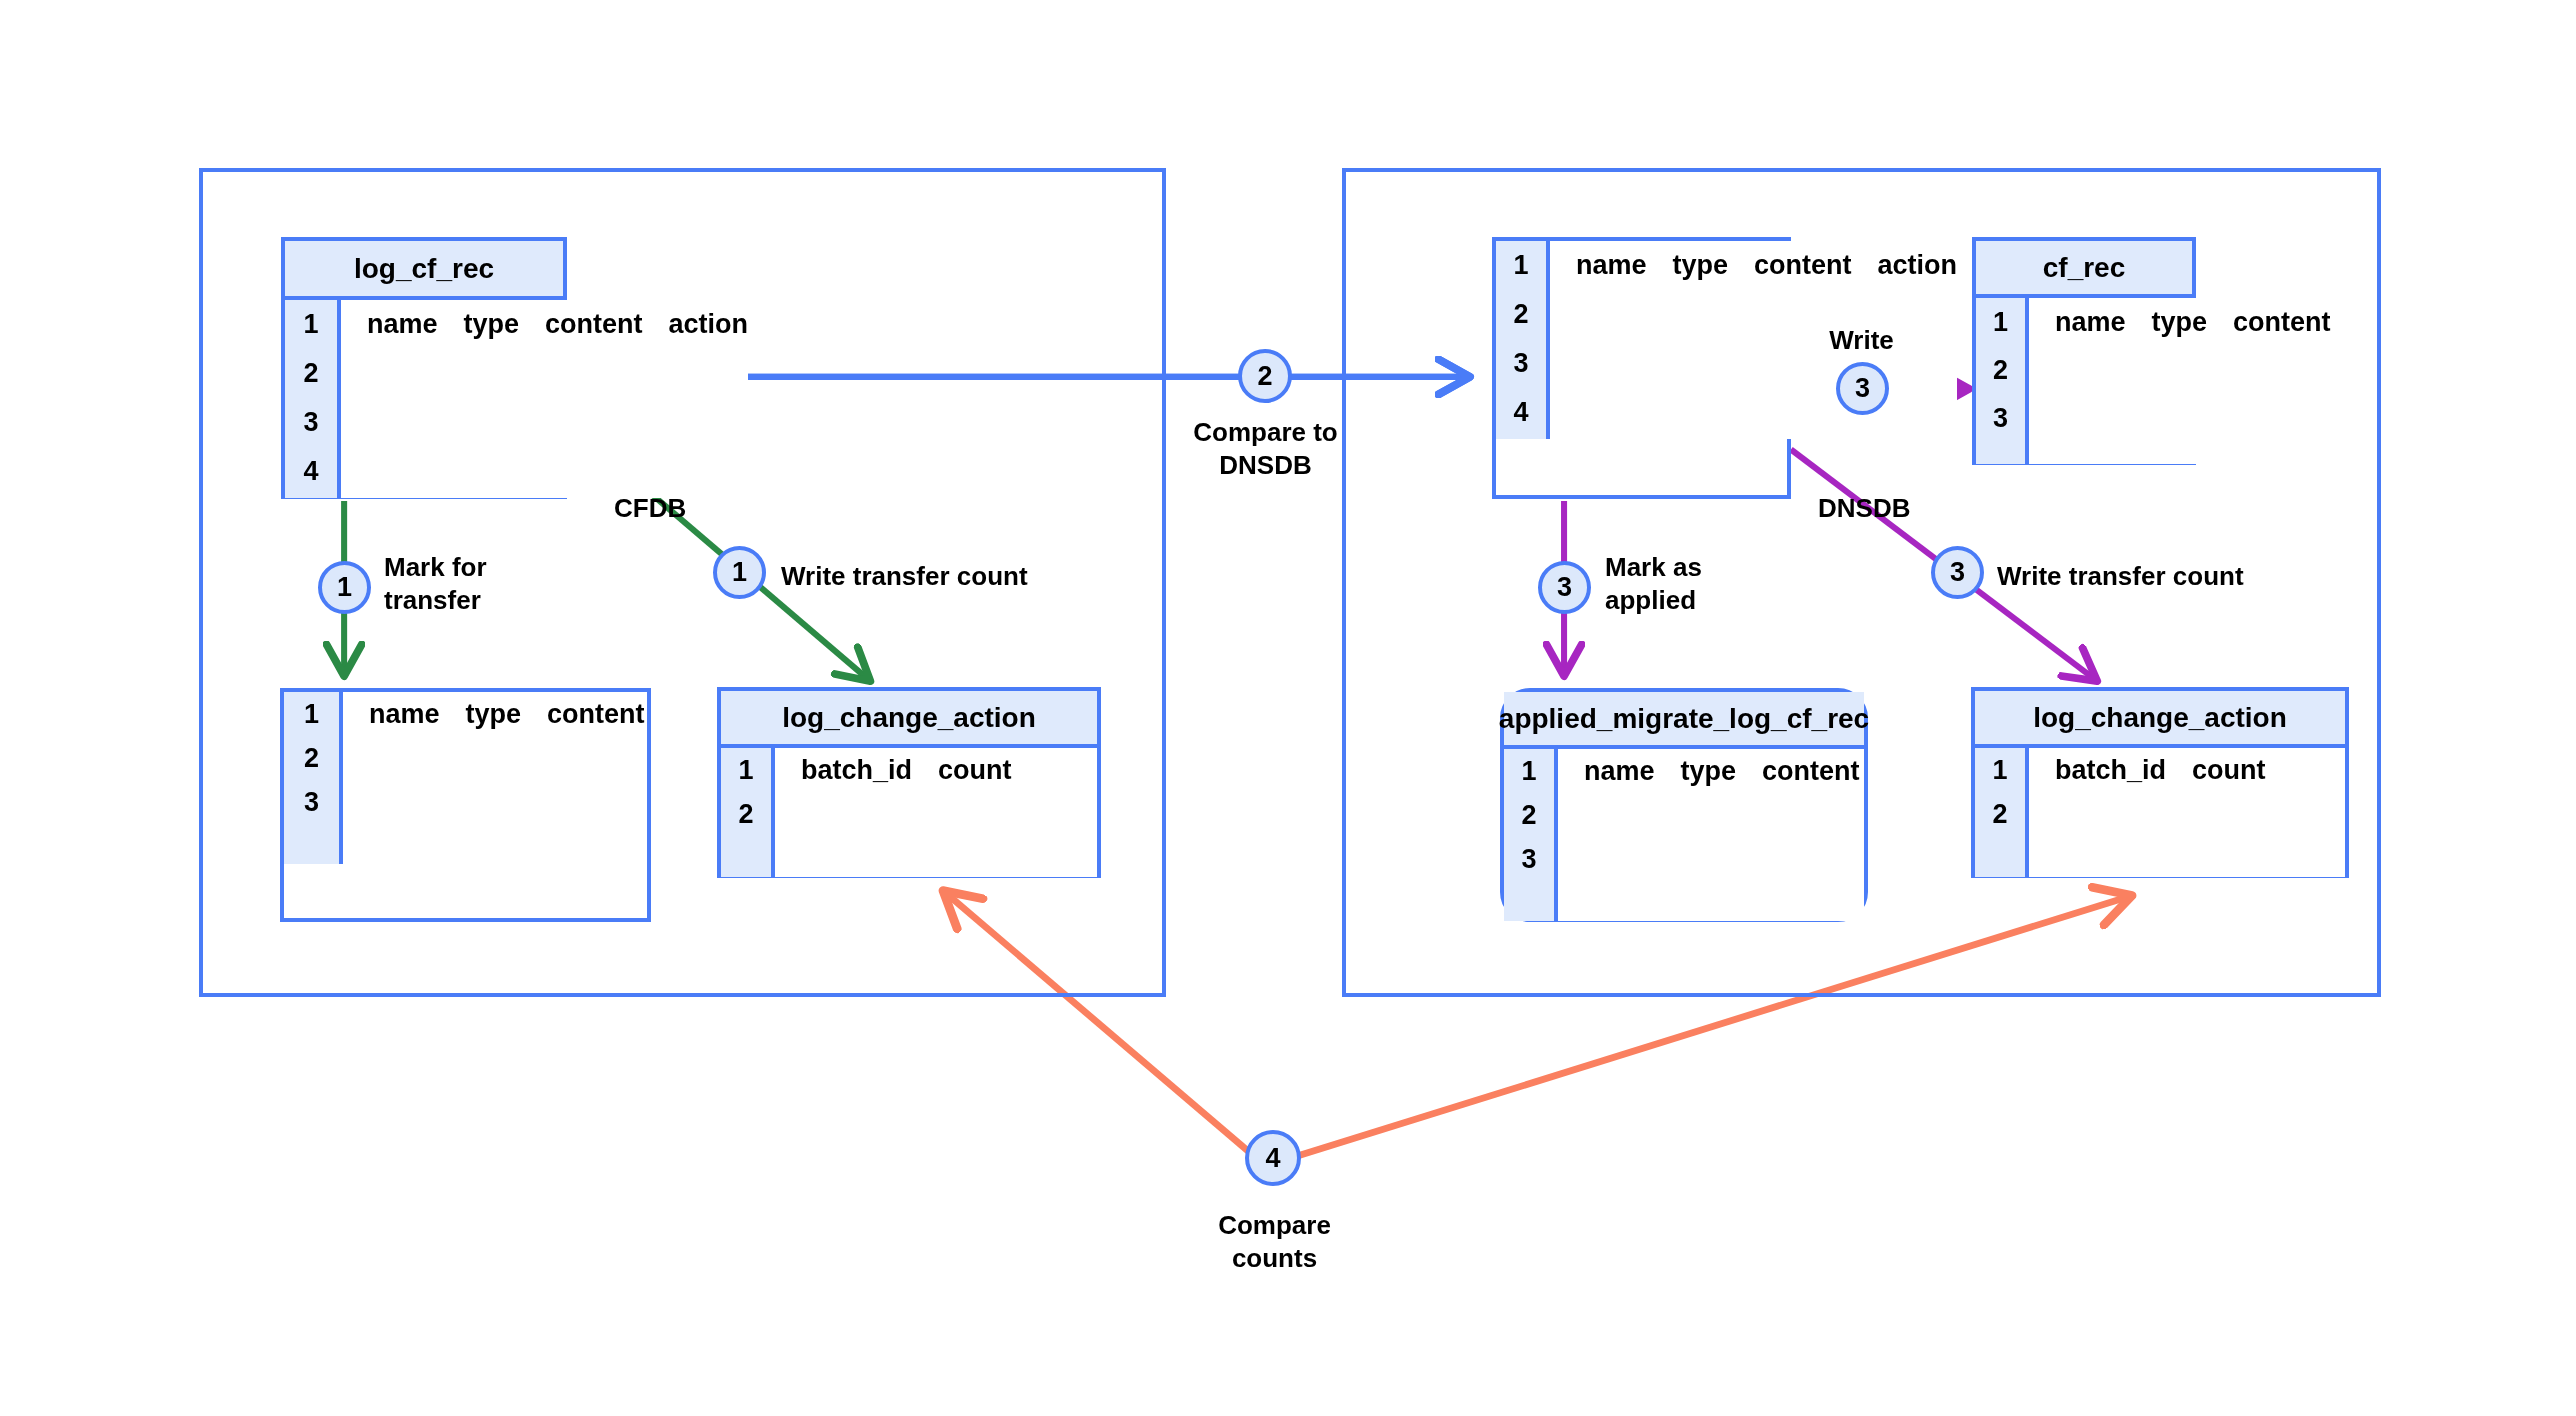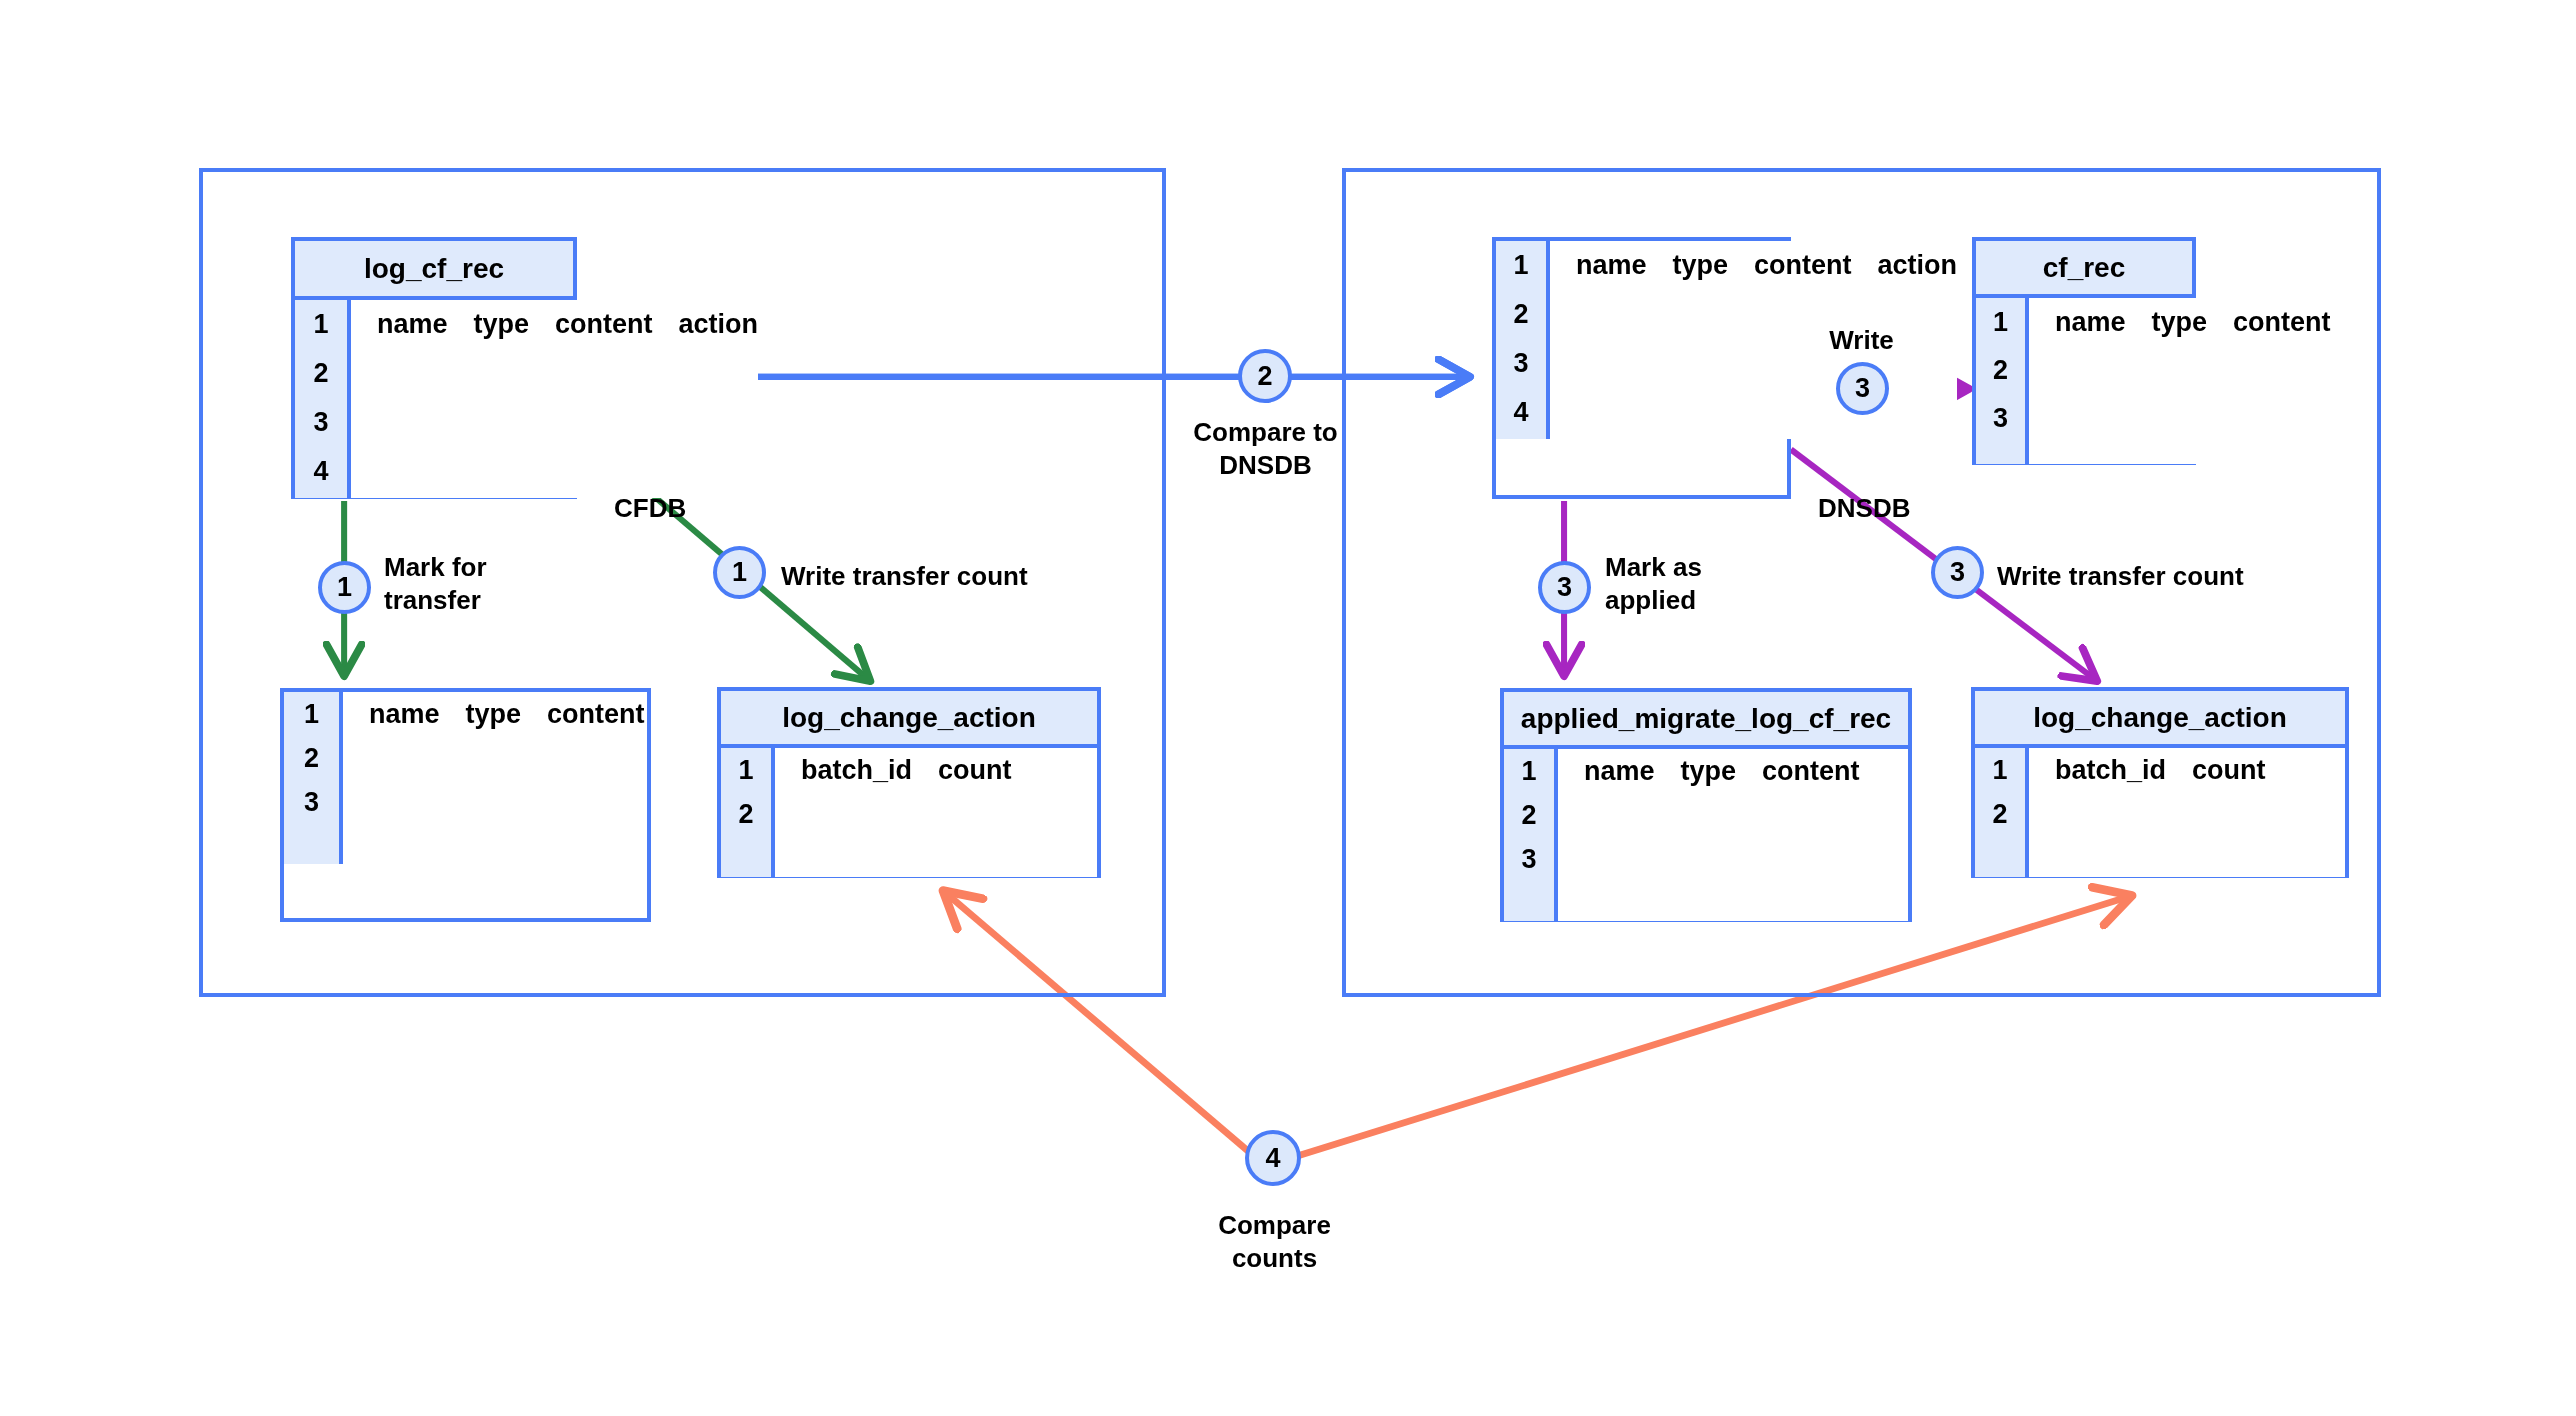--- a/index.html
+++ b/index.html
@@ -146,21 +146,21 @@
     <line x1="1710" y1="1530" x2="2815" y2="1185" stroke="#fa8060" stroke-width="9" marker-end="url(#ah-orange)"></line>
   </svg>
 
   <div class="panel" style="left:199px; top:168px; width:967px; height:829px;"></div>
   <div class="panel" style="left:1342px; top:168px; width:1039px; height:829px;"></div>
 
   <svg class="layer" viewBox="0 0 3406 1873">
     <line x1="755" y1="498" x2="1940" y2="498" stroke="#4a7cf7" stroke-width="8" marker-end="url(#ah-blue)"></line>
   </svg>
 
-  <div class="table" style="left:281px; top:237px; width:286px; height:262px;margin-left:10px;">
+  <div class="table" style="left:281px; top:237px; width:286px; height:262px;">
     <div class="table-title" style="height:59px;">log_cf_rec</div>
     <div class="table-body" style="height:198px;">
       <div class="col-idx" style="width:56px;">
         <div class="cell" style="height:49px;">1</div>
         <div class="cell" style="height:49px;">2</div>
         <div class="cell" style="height:49px;">3</div>
         <div class="cell" style="height:49px;">4</div>
       </div>
       <div class="col-fld">
         <div class="cell" style="height:49px;">name</div>
@@ -226,21 +226,21 @@
         <div class="cell" style="height:48px;">3</div>
       </div>
       <div class="col-fld">
         <div class="cell" style="height:48px;">name</div>
         <div class="cell" style="height:48px;">type</div>
         <div class="cell" style="height:48px;">content</div>
       </div>
     </div>
   </div>
 
-  <div class="table" style="left:1500px; top:688px; width:412px; height:234px;">
+  <div class="table" style="left:1500px; top:688px; width:368px; height:234px;border-radius:30px;">
     <div class="table-title" style="height:57px;">applied_migrate_log_cf_rec</div>
     <div class="table-body" style="height:172px;">
       <div class="col-idx" style="width:54px;">
         <div class="cell" style="height:44px;">1</div>
         <div class="cell" style="height:44px;">2</div>
         <div class="cell" style="height:44px;">3</div>
       </div>
       <div class="col-fld">
         <div class="cell" style="height:44px;">name</div>
         <div class="cell" style="height:44px;">type</div>

